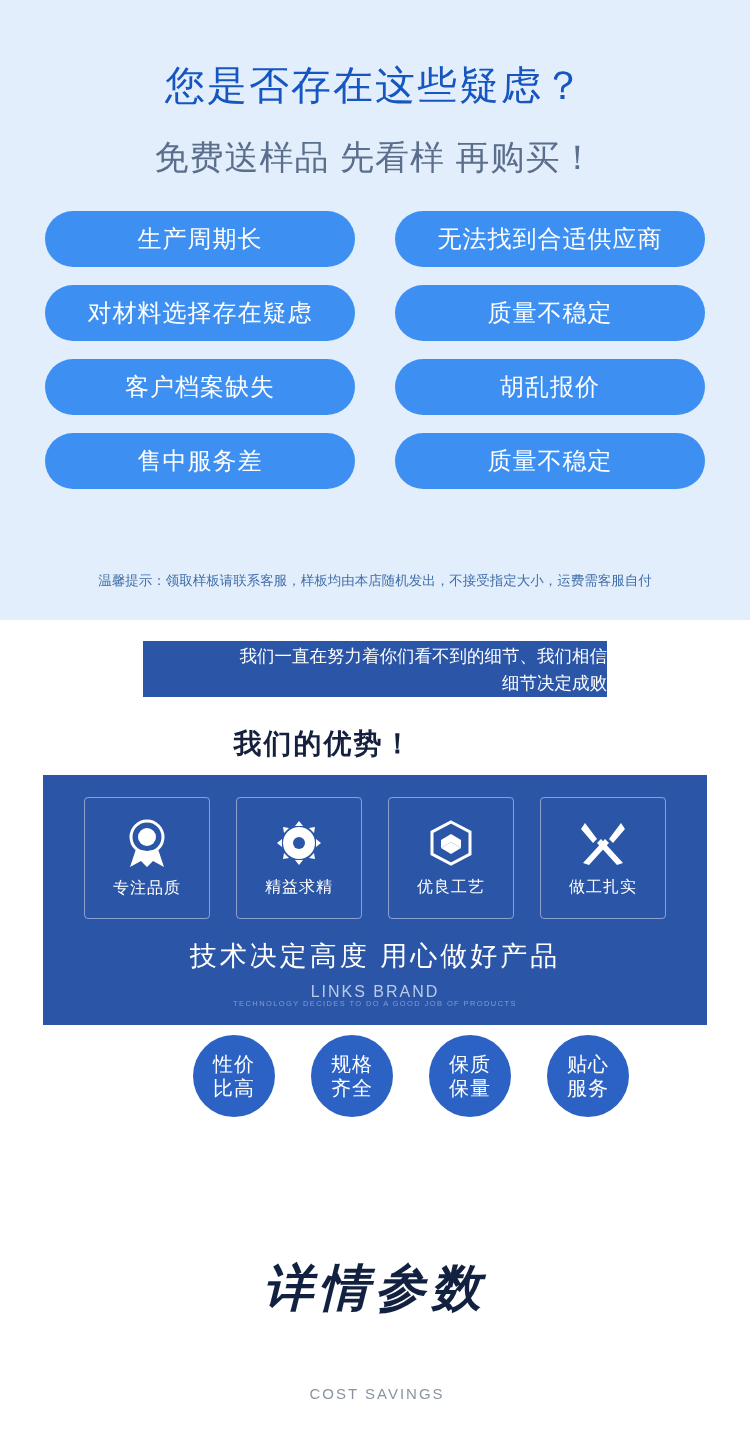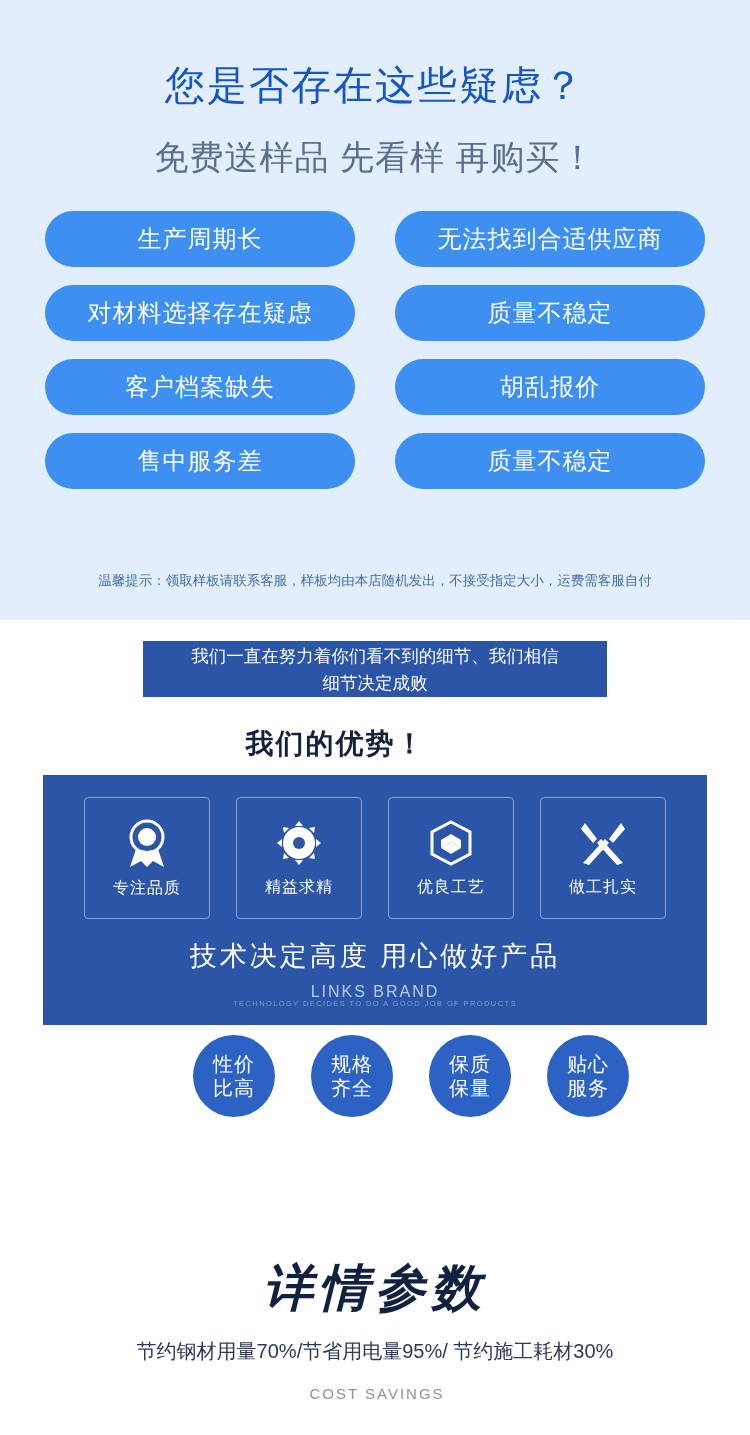--- a/index.html
+++ b/index.html
@@ -90,34 +90,33 @@
     height: 56px;
     background: #2b55a6;
     color: #ffffff;
     font-size: 17.5px;
     line-height: 27px;
     text-align: center;
     padding-top: 2px;
     box-sizing: border-box;
     display: flex;
     flex-direction: column;
-    align-items: center;
+    align-items: flex-end;
     justify-content: center;
   }
   .adv-heading {
     position: absolute;
     left: 0;
     top: 105px;
     width: 647px;
     text-align: center;
     font-size: 28px;
     font-weight: bold;
     color: #14203d;
     letter-spacing: 2px;
-    padding-left: 12px;
   }
   .adv-box {
     position: absolute;
     left: 43px;
     top: 155px;
     width: 664px;
     height: 250px;
     background: #2b55a6;
   }
   .adv-icons {
@@ -358,17 +357,16 @@
       </div>
       <div class="circle">
         <span>贴心</span>
         <span>服务</span>
       </div>
     </div>
   </section>
 
   <section class="param">
     <div class="param-title">详情参数</div>
-    <div class="param-desc">节约钢材用量70%/节省用电量95%/ 节约施工耗材30%</div>
     <div class="param-sub">COST SAVINGS</div>
   </section>
 
 </div>
 
 </body></html>

